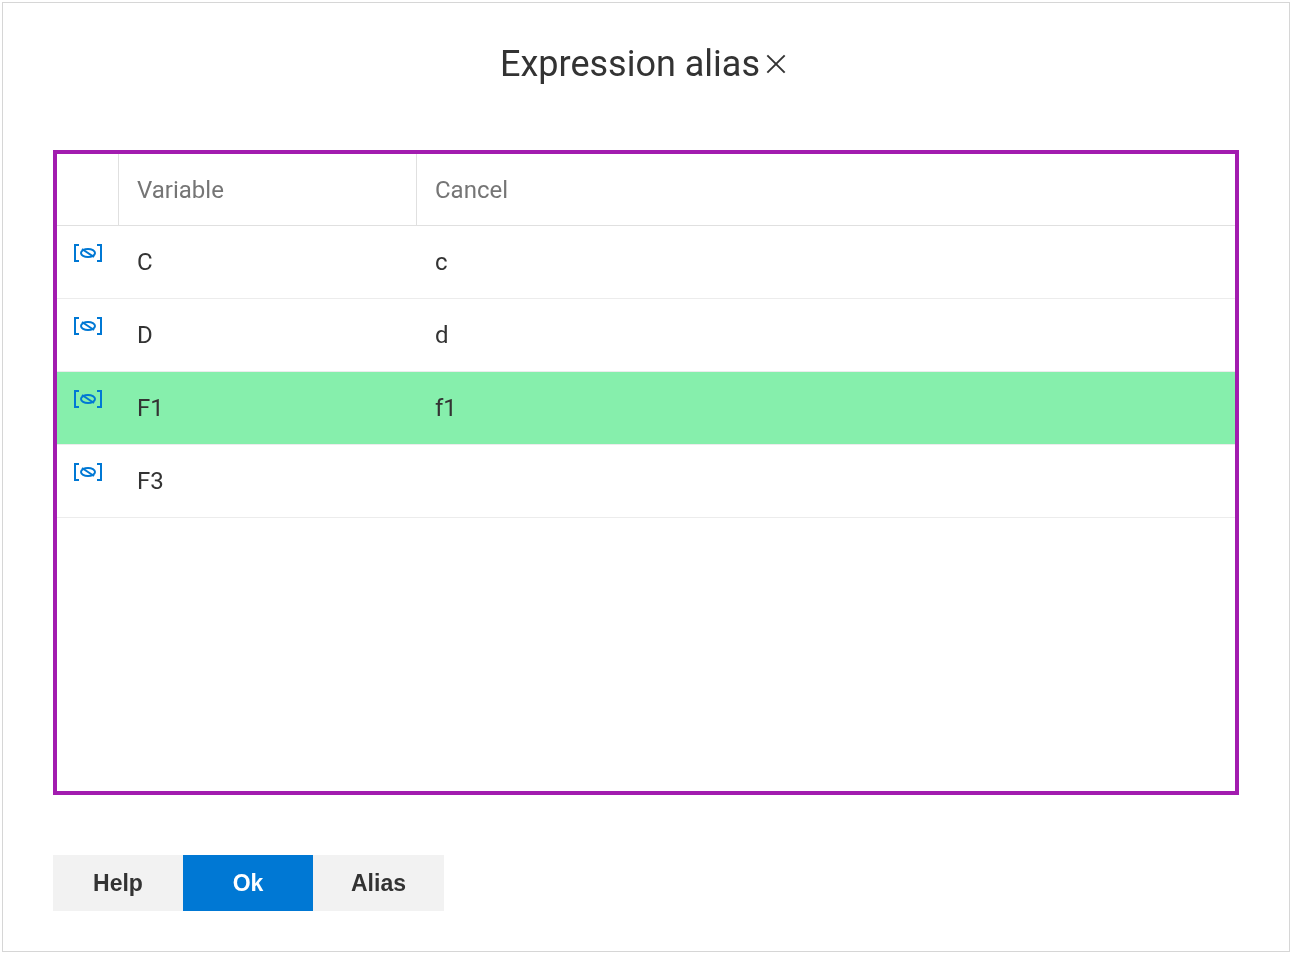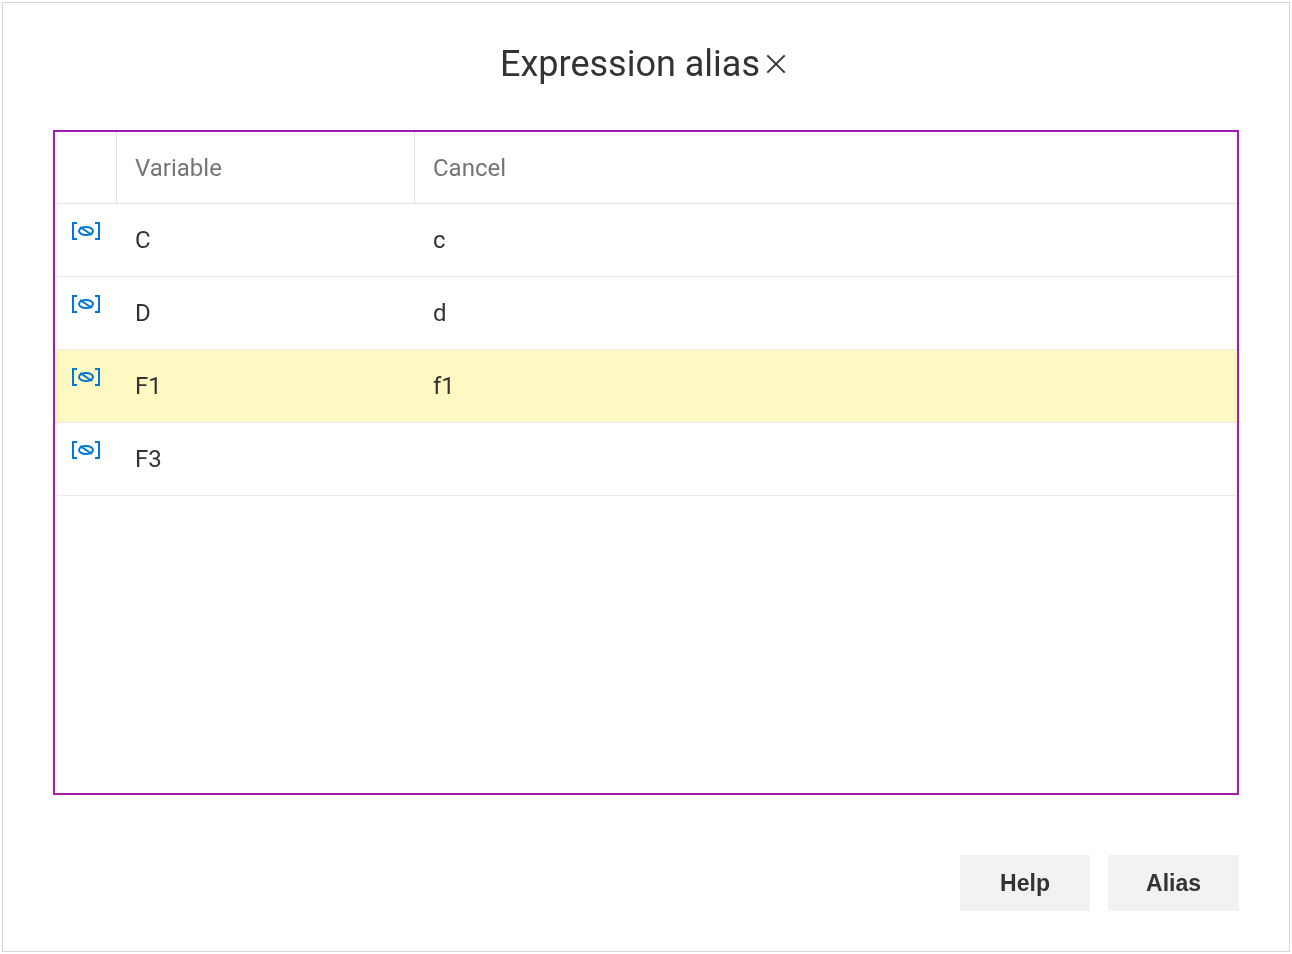--- a/index.html
+++ b/index.html
@@ -42,24 +42,25 @@
       align-items: center;
       justify-content: center;
       color: #333;
     }
     .close-btn svg {
       width: 26px;
       height: 26px;
     }
     .table-container {
       flex: 1;
-      border: 2px solid #a21caf;
+      border: 4px solid #a21caf;
       overflow: hidden;
       display: flex;
       flex-direction: column;
+      margin-top: 20px;
     }
     .table-header {
       display: flex;
       border-bottom: 1px solid #e0e0e0;
       height: 72px;
       align-items: center;
     }
     .table-header .col-icon {
       width: 62px;
       border-right: 1px solid #e0e0e0;
@@ -89,21 +90,21 @@
       overflow-y: auto;
     }
     .table-row {
       display: flex;
       height: 73px;
       align-items: center;
       border-bottom: 1px solid #ececec;
       cursor: pointer;
     }
     .table-row.selected {
-      background: #fef9c3;
+      background: #86efac;
     }
     .table-row .col-icon {
       width: 62px;
       display: flex;
       align-items: center;
       justify-content: center;
       padding-top: 0;
     }
     .table-row .col-icon svg {
       width: 32px;
@@ -118,22 +119,20 @@
       color: #333;
     }
     .table-row .col-alias {
       flex: 1;
       padding-left: 18px;
       font-size: 24px;
       color: #333;
     }
     .dialog-footer {
       display: flex;
-      justify-content: flex-end;
-      gap: 18px;
       margin-top: 60px;
     }
     .btn {
       height: 56px;
       padding: 0 38px;
       font-size: 23px;
       font-weight: 600;
       border: none;
       cursor: pointer;
       display: flex;
@@ -237,15 +236,16 @@
       </svg>
     </div>
     <div class="col-variable">F3</div>
     <div class="col-alias"></div>
   </div>
 </div>
   </div>
 
   <div class="dialog-footer">
     <button class="btn btn-secondary">Help</button>
+    <button class="btn btn-primary">Ok</button>
     <button class="btn btn-secondary">Alias</button>
   </div>
 </div>
 
 </body></html>

